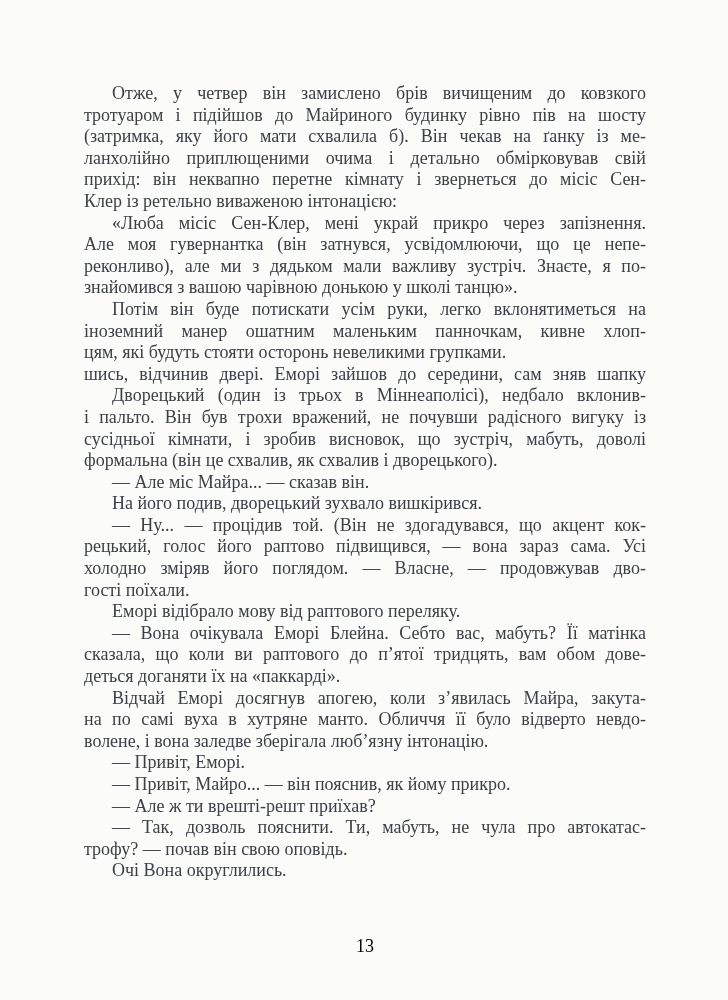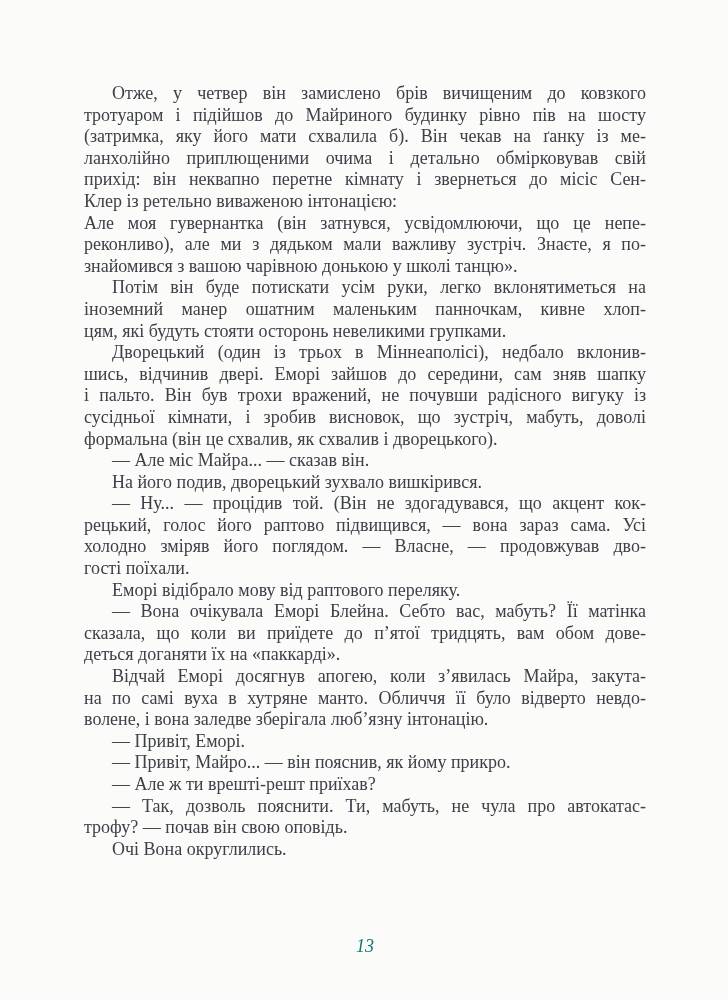--- a/index.html
+++ b/index.html
@@ -44,55 +44,55 @@
     text-align: left;
     text-align-last: left;
   }
   .page-number {
     position: absolute;
     left: 84px;
     top: 936px;
     width: 562px;
     text-align: center;
     font-size: 18px;
-    font-style: italic;
-    color: #0f766e;
+    color: #000000;
   }
 </style>
 </head>
 <body>
 
 <div class="page">
   <main class="text-block" id="text-block">
       <div class="line first">Отже, у четвер він замислено брів вичищеним до ковзкого</div>
       <div class="line">тротуаром і підійшов до Майриного будинку рівно пів на шосту</div>
       <div class="line">(затримка, яку його мати схвалила б). Він чекав на ґанку із ме-</div>
       <div class="line">ланхолійно приплющеними очима і детально обмірковував свій</div>
       <div class="line">прихід: він неквапно перетне кімнату і звернеться до місіс Сен-</div>
       <div class="line last">Клер із ретельно виваженою інтонацією:</div>
+      <div class="line first">«Люба місіс Сен-Клер, мені украй прикро через запізнення.</div>
       <div class="line">Але моя гувернантка (він затнувся, усвідомлюючи, що це непе-</div>
       <div class="line">реконливо), але ми з дядьком мали важливу зустріч. Знаєте, я по-</div>
       <div class="line last">знайомився з вашою чарівною донькою у школі танцю».</div>
       <div class="line first">Потім він буде потискати усім руки, легко вклонятиметься на</div>
       <div class="line">іноземний манер ошатним маленьким панночкам, кивне хлоп-</div>
       <div class="line last">цям, які будуть стояти осторонь невеликими групками.</div>
+      <div class="line">шись, відчинив двері. Еморі зайшов до середини, сам зняв шапку</div>
       <div class="line first">Дворецький (один із трьох в Міннеаполісі), недбало вклонив-</div>
-      <div class="line">шись, відчинив двері. Еморі зайшов до середини, сам зняв шапку</div>
       <div class="line">і пальто. Він був трохи вражений, не почувши радісного вигуку із</div>
       <div class="line">сусідньої кімнати, і зробив висновок, що зустріч, мабуть, доволі</div>
       <div class="line last">формальна (він це схвалив, як схвалив і дворецького).</div>
       <div class="line first last">— Але міс Майра... — сказав він.</div>
       <div class="line first last">На його подив, дворецький зухвало вишкірився.</div>
       <div class="line first">— Ну... — процідив той. (Він не здогадувався, що акцент кок-</div>
       <div class="line">рецький, голос його раптово підвищився, — вона зараз сама. Усі</div>
       <div class="line">холодно зміряв його поглядом. — Власне, — продовжував дво-</div>
       <div class="line last">гості поїхали.</div>
       <div class="line first last">Еморі відібрало мову від раптового переляку.</div>
       <div class="line first">— Вона очікувала Еморі Блейна. Себто вас, мабуть? Її матінка</div>
-      <div class="line">сказала, що коли ви приїдете до п’ятої тридцять, вам обом дове-</div>
+      <div class="line">сказала, що коли ви раптового до п’ятої тридцять, вам обом дове-</div>
       <div class="line last">деться доганяти їх на «паккарді».</div>
       <div class="line first">Відчай Еморі досягнув апогею, коли з’явилась Майра, закута-</div>
       <div class="line">на по самі вуха в хутряне манто. Обличчя її було відверто невдо-</div>
       <div class="line last">волене, і вона заледве зберігала люб’язну інтонацію.</div>
       <div class="line first last">— Привіт, Еморі.</div>
       <div class="line first last">— Привіт, Майро... — він пояснив, як йому прикро.</div>
       <div class="line first last">— Але ж ти врешті-решт приїхав?</div>
       <div class="line first">— Так, дозволь пояснити. Ти, мабуть, не чула про автокатас-</div>
       <div class="line last">трофу? — почав він свою оповідь.</div>
       <div class="line first last">Очі Вона округлились.</div>

